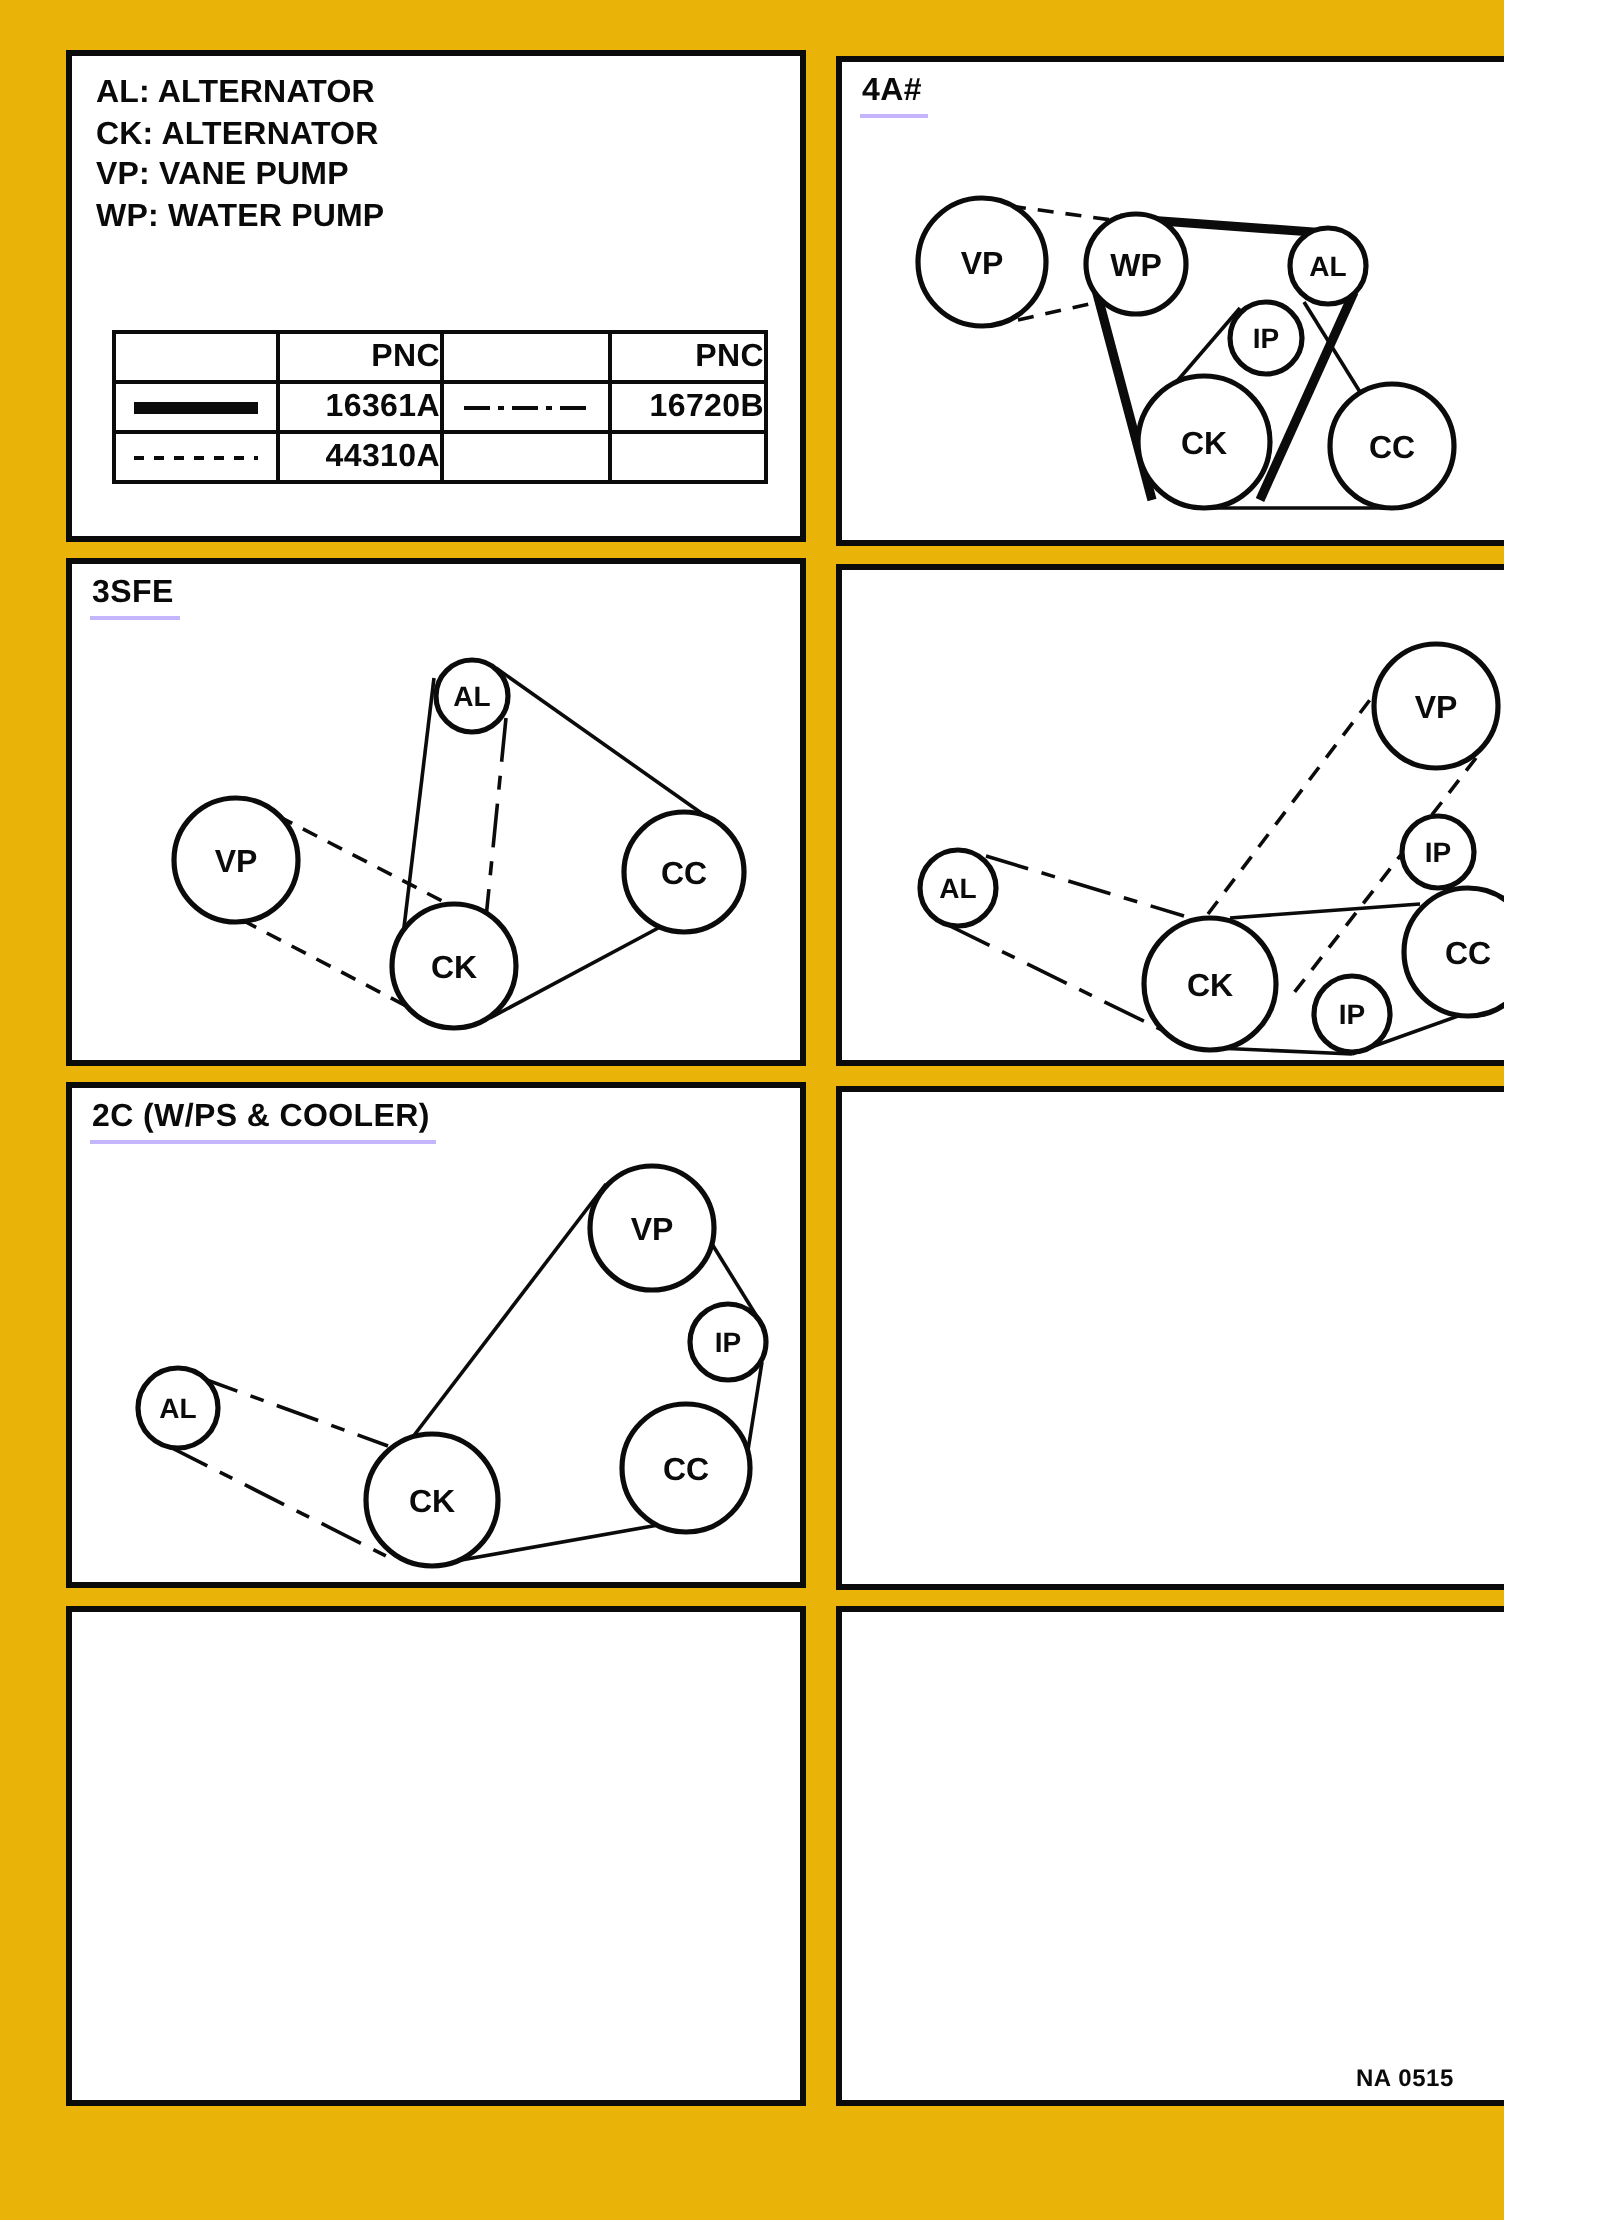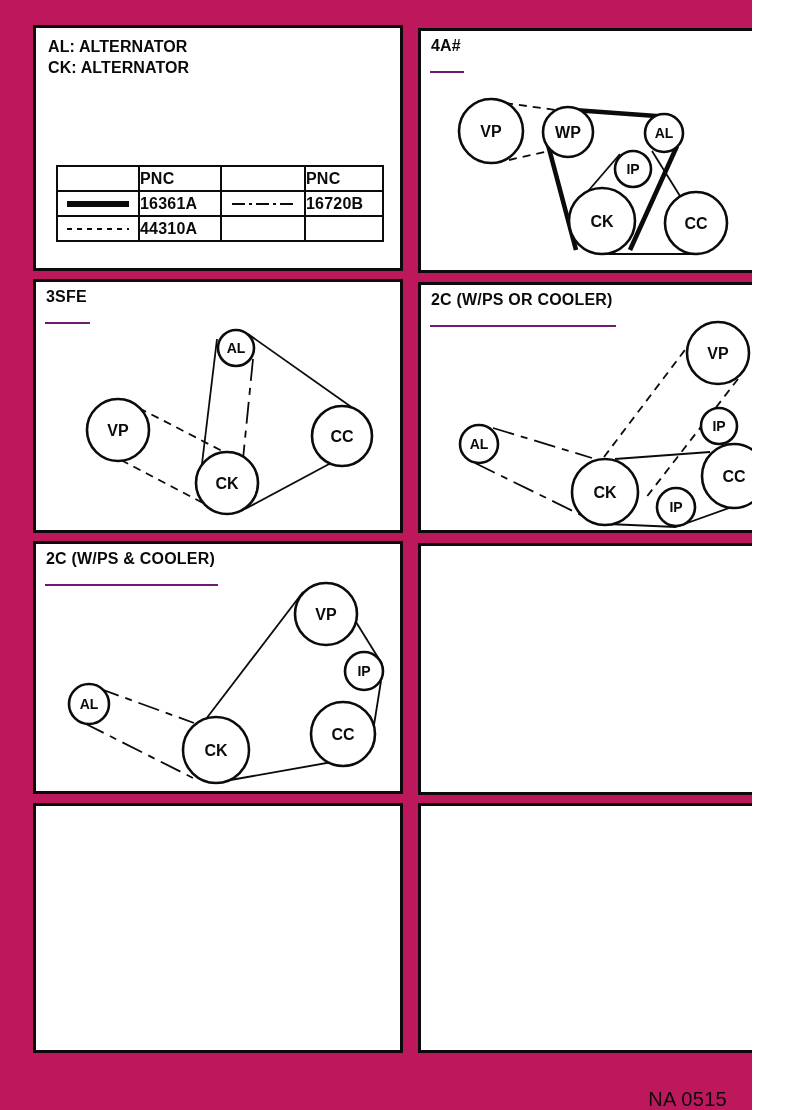--- a/index.html
+++ b/index.html
@@ -1,47 +1,49 @@
 <!DOCTYPE html>
 <html><head>
 <meta charset="utf-8">
 <style>
   html,body{margin:0;padding:0;background:#fff;}
   body{width:800px;height:1110px;position:relative;font-family:"Liberation Sans",sans-serif;color:#0a0a0a;}
-  .page{position:absolute;left:0;top:0;width:752px;height:1110px;background:#be185d;overflow:hidden;}
+  .page{position:absolute;left:0;top:0;width:752px;height:1110px;background:#eab308;overflow:hidden;}
   .panel{position:absolute;border:3px solid #0b0b0b;box-sizing:border-box;background:#fff;}
   .panel-title{
     position:absolute;left:9px;top:6px;
     font-size:16px;font-weight:700;white-space:nowrap;
-    border-bottom:2px solid #701a75;padding:0 3px 16px 1px;letter-spacing:.2px;
+    border-bottom:2px solid #c4b5fd;padding:0 3px 2px 1px;letter-spacing:.2px;
   }
   svg.belt-svg{position:absolute;left:0;top:0;width:100%;height:100%;display:block;}
   
   .abbrev-list{position:absolute;left:12px;top:9px;font-size:16px;font-weight:700;line-height:20.5px;letter-spacing:.1px;}
   .abbrev-item{white-space:nowrap;}
   table.pnc-table{position:absolute;left:20px;top:137px;border-collapse:collapse;table-layout:fixed;}
-  table.pnc-table td{border:2px solid #0b0b0b;height:23px;padding:0;text-align:left;vertical-align:middle;
+  table.pnc-table td{border:2px solid #0b0b0b;height:23px;padding:0;text-align:right;vertical-align:middle;
     font-size:16px;font-weight:700;letter-spacing:.2px;}
   td.c-s1{width:80px;} td.c-v1{width:80px;} td.c-s2{width:82px;} td.c-v2{width:76px;}
   .ls{height:2px;width:62px;margin:0 auto;background:#0b0b0b;}
   .ls-thick{height:6px;}
   .ls-dash{background:repeating-linear-gradient(90deg,#0b0b0b 0 5px,transparent 5px 10px);}
   .ls-dashdot{background:repeating-linear-gradient(90deg,#0b0b0b 0 13px,transparent 13px 17px,#0b0b0b 17px 20px,transparent 20px 24px);}
   .ls-longdash{background:repeating-linear-gradient(90deg,#0b0b0b 0 27px,transparent 27px 33px);}
-  .footer-code{position:absolute;right:25px;top:1088px;font-size:20px;font-weight:400;letter-spacing:.3px;}
+  .footer-code{position:absolute;right:25px;top:1032px;font-size:12px;font-weight:700;letter-spacing:.3px;}
 </style>
 </head>
 <body>
 
 <div class="page">
 
   <section class="panel" style="left:33px;top:25px;width:370px;height:246px">
     <div class="abbrev-list">
       <div class="abbrev-item">AL: ALTERNATOR</div>
       <div class="abbrev-item">CK: ALTERNATOR</div>
+      <div class="abbrev-item">VP: VANE PUMP</div>
+      <div class="abbrev-item">WP: WATER PUMP</div>
     </div>
     <table class="pnc-table">
       <tbody>
           <tr>
         <td class="c-s1"></td>
         <td class="c-v1">PNC</td>
         <td class="c-s2"></td>
         <td class="c-v2">PNC</td>
       </tr>
       <tr>
@@ -127,21 +129,20 @@
         <text x="718" y="359" text-anchor="middle" font-family="&quot;Liberation Sans&quot;, sans-serif" font-size="16" font-weight="700" fill="#0b0b0b">VP</text>
         <circle cx="719" cy="426" r="18" fill="#ffffff" stroke="#0b0b0b" stroke-width="2.6"></circle>
         <text x="719" y="431" text-anchor="middle" font-family="&quot;Liberation Sans&quot;, sans-serif" font-size="14" font-weight="700" fill="#0b0b0b">IP</text>
         <circle cx="734" cy="476" r="32" fill="#ffffff" stroke="#0b0b0b" stroke-width="2.6"></circle>
         <text x="734" y="482" text-anchor="middle" font-family="&quot;Liberation Sans&quot;, sans-serif" font-size="16" font-weight="700" fill="#0b0b0b">CC</text>
         <circle cx="676" cy="507" r="19" fill="#ffffff" stroke="#0b0b0b" stroke-width="2.6"></circle>
         <text x="676" y="512" text-anchor="middle" font-family="&quot;Liberation Sans&quot;, sans-serif" font-size="14" font-weight="700" fill="#0b0b0b">IP</text>
         <circle cx="605" cy="492" r="33" fill="#ffffff" stroke="#0b0b0b" stroke-width="2.6"></circle>
         <text x="605" y="498" text-anchor="middle" font-family="&quot;Liberation Sans&quot;, sans-serif" font-size="16" font-weight="700" fill="#0b0b0b">CK</text>
       </svg>
-    <div class="panel-title">2C (W/PS OR COOLER)</div>
   </section>
 
   <section class="panel" style="left: 33px; top: 541px; width: 370px; height: 253px;">
     <svg class="belt-svg" viewBox="36 544 364 247">
         <line x1="206" y1="719" x2="303" y2="592" stroke="#0b0b0b" stroke-width="1.8"></line>
         <line x1="356" y1="622" x2="382" y2="664" stroke="#0b0b0b" stroke-width="1.8"></line>
         <line x1="381" y1="681" x2="374" y2="725" stroke="#0b0b0b" stroke-width="1.8"></line>
         <line x1="225" y1="781" x2="332" y2="762" stroke="#0b0b0b" stroke-width="1.8"></line>
         <line x1="98" y1="688" x2="194" y2="723" stroke="#0b0b0b" stroke-width="1.8" stroke-dasharray="22 7 7 7"></line>
         <line x1="84" y1="723" x2="197" y2="780" stroke="#0b0b0b" stroke-width="1.8" stroke-dasharray="22 7 7 7"></line>

